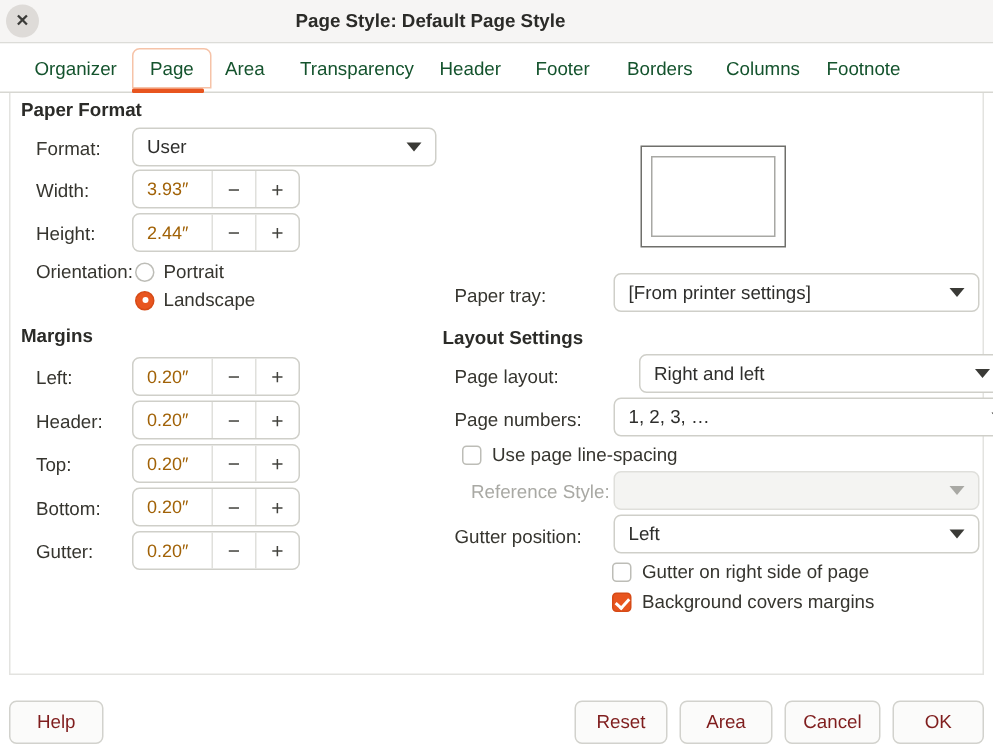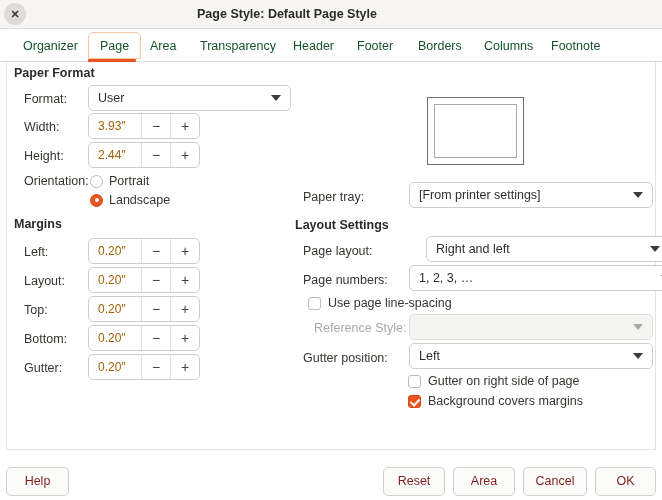--- a/index.html
+++ b/index.html
@@ -223,21 +223,21 @@
 
 <div class="grp-title" style="left:14px; top:217px">Margins</div>
 
 <div class="lbl" style="left:24px; top:244px">Left:</div>
 <div class="spin" style="left:88px; top:238px">
   <div class="sval">0.20″</div>
   <div class="sbtn">−</div>
   <div class="sbtn">+</div>
 </div>
 
-<div class="lbl" style="left:24px; top:273px">Layout:</div>
+<div class="lbl" style="left:24px; top:273px">Header:</div>
 <div class="spin" style="left:88px; top:267px">
   <div class="sval">0.20″</div>
   <div class="sbtn">−</div>
   <div class="sbtn">+</div>
 </div>
 
 <div class="lbl" style="left:24px; top:302px">Top:</div>
 <div class="spin" style="left:88px; top:296px">
   <div class="sval">0.20″</div>
   <div class="sbtn">−</div>

